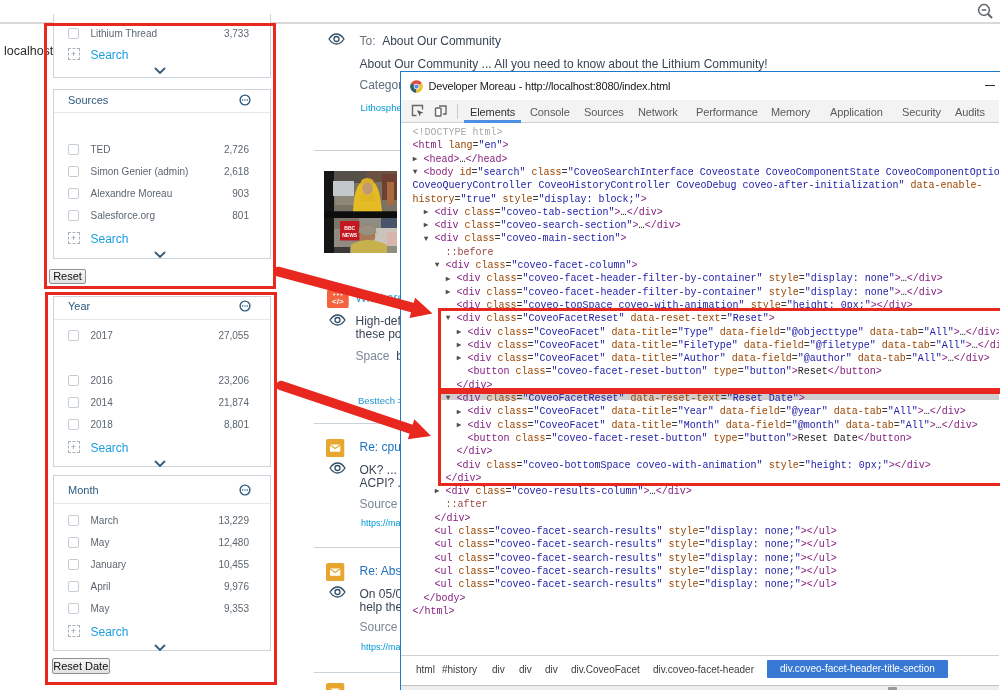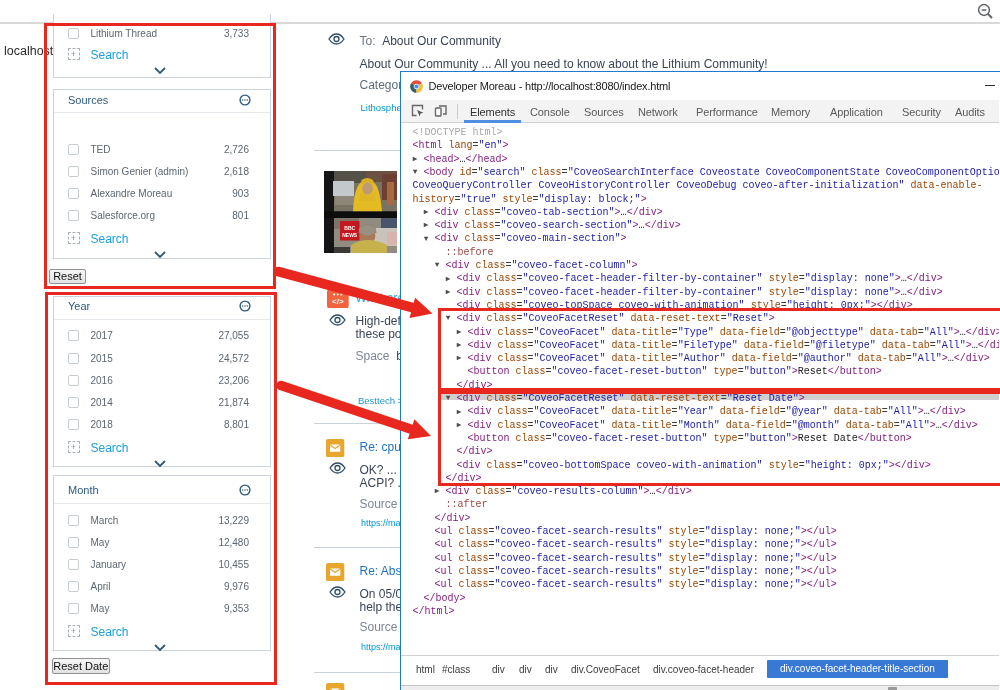--- a/index.html
+++ b/index.html
@@ -127,25 +127,20 @@
         <circle cx="3.7" cy="6" r="0.75" fill="#2e5a7d"></circle>
         <circle cx="6" cy="6" r="0.75" fill="#2e5a7d"></circle>
         <circle cx="8.3" cy="6" r="0.75" fill="#2e5a7d"></circle>
       </svg>
     </div>
 <div class="fsep" style="top:22.0px"></div>
 <div class="frow" style="top:28.9px">
       <span class="cb"></span>
       <span class="flab">2017</span>
       <span class="fcnt">27,055</span>
-    </div>
-<div class="frow" style="top:51.1px">
-      <span class="cb"></span>
-      <span class="flab">2015</span>
-      <span class="fcnt">24,572</span>
     </div>
 <div class="frow" style="top:73.3px">
       <span class="cb"></span>
       <span class="flab">2016</span>
       <span class="fcnt">23,206</span>
     </div>
 <div class="frow" style="top:95.5px">
       <span class="cb"></span>
       <span class="flab">2014</span>
       <span class="fcnt">21,874</span>
@@ -370,21 +365,21 @@
 <div class="cl" style="top:452.7px;left:33.5px"><span style="color:#85207f">&lt;ul</span> <span style="color:#994500">class</span><span style="color:#3a3a3a">=</span><span style="color:#1a1aa6">"coveo-facet-search-results"</span> <span style="color:#994500">style</span><span style="color:#3a3a3a">=</span><span style="color:#1a1aa6">"display: none;"</span><span style="color:#85207f">&gt;&lt;/ul&gt;</span></div>
 <div class="cl" style="top:466.0px;left:33.5px"><span style="color:#85207f">&lt;ul</span> <span style="color:#994500">class</span><span style="color:#3a3a3a">=</span><span style="color:#1a1aa6">"coveo-facet-search-results"</span> <span style="color:#994500">style</span><span style="color:#3a3a3a">=</span><span style="color:#1a1aa6">"display: none;"</span><span style="color:#85207f">&gt;&lt;/ul&gt;</span></div>
 <div class="cl" style="top:479.3px;left:33.5px"><span style="color:#85207f">&lt;ul</span> <span style="color:#994500">class</span><span style="color:#3a3a3a">=</span><span style="color:#1a1aa6">"coveo-facet-search-results"</span> <span style="color:#994500">style</span><span style="color:#3a3a3a">=</span><span style="color:#1a1aa6">"display: none;"</span><span style="color:#85207f">&gt;&lt;/ul&gt;</span></div>
 <div class="cl" style="top:492.6px;left:33.5px"><span style="color:#85207f">&lt;ul</span> <span style="color:#994500">class</span><span style="color:#3a3a3a">=</span><span style="color:#1a1aa6">"coveo-facet-search-results"</span> <span style="color:#994500">style</span><span style="color:#3a3a3a">=</span><span style="color:#1a1aa6">"display: none;"</span><span style="color:#85207f">&gt;&lt;/ul&gt;</span></div>
 <div class="cl" style="top:505.9px;left:33.5px"><span style="color:#85207f">&lt;ul</span> <span style="color:#994500">class</span><span style="color:#3a3a3a">=</span><span style="color:#1a1aa6">"coveo-facet-search-results"</span> <span style="color:#994500">style</span><span style="color:#3a3a3a">=</span><span style="color:#1a1aa6">"display: none;"</span><span style="color:#85207f">&gt;&lt;/ul&gt;</span></div>
 <div class="cl" style="top:519.2px;left:22.5px"><span style="color:#85207f">&lt;/body&gt;</span></div>
 <div class="cl" style="top:532.5px;left:11.5px"><span style="color:#85207f">&lt;/html&gt;</span></div>
 </div>
 <div class="dt-bread">
 <span class="crumb" style="left:15px">html</span>
-<span class="crumb" style="left:41px">#class</span>
+<span class="crumb" style="left:41px">#history</span>
 <span class="crumb" style="left:91px">div</span>
 <span class="crumb" style="left:118px">div</span>
 <span class="crumb" style="left:144px">div</span>
 <span class="crumb" style="left:170px">div.CoveoFacet</span>
 <span class="crumb" style="left:252px">div.coveo-facet-header</span>
 <div class="chip">div.coveo-facet-header-title-section</div>
 </div>
 <div class="dt-bot">
       <div style="position:absolute;left:487px;top:1.5px;width:9px;height:4px;background:#9a9a9a;border-radius:1px"></div>
     </div>

